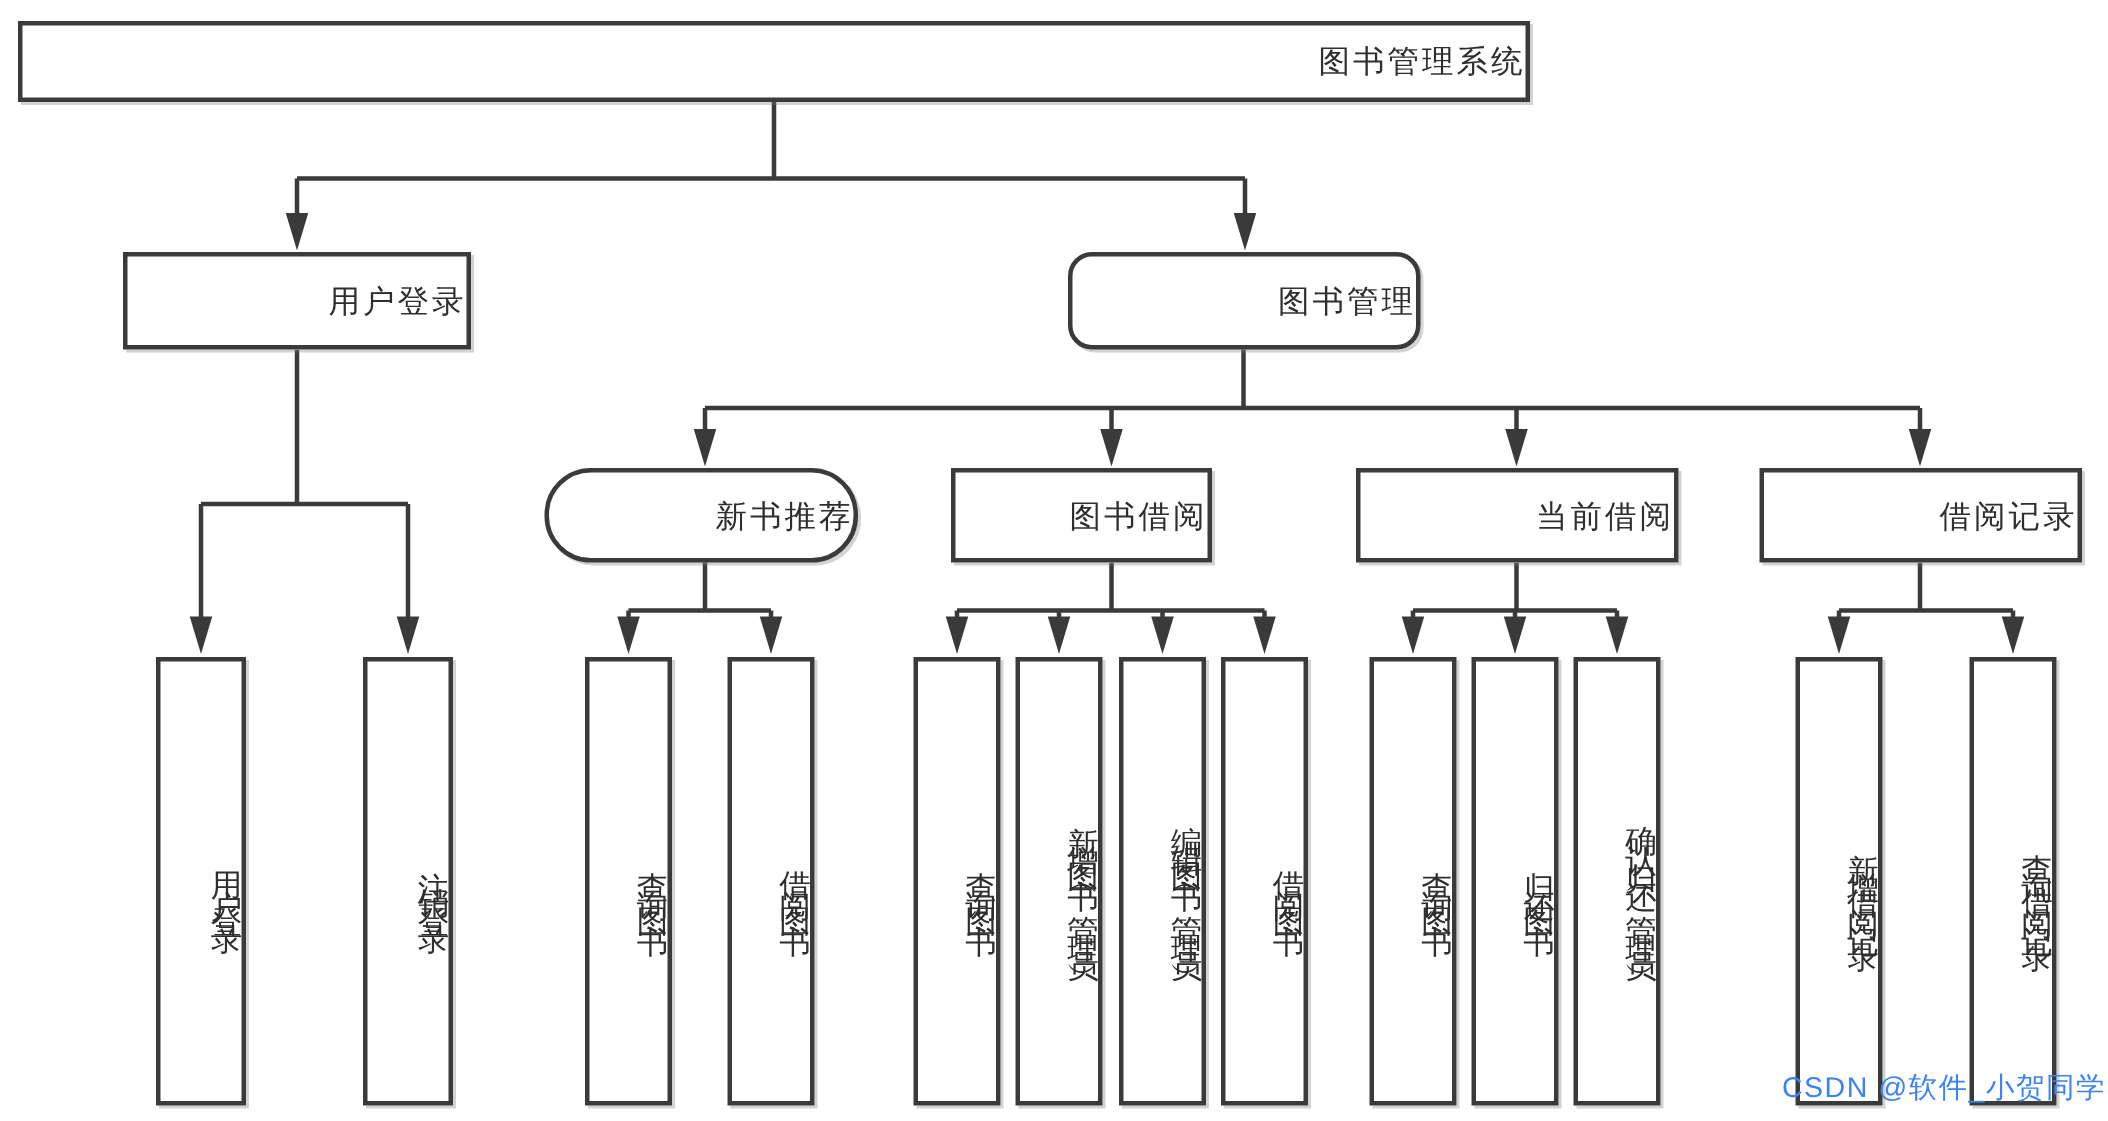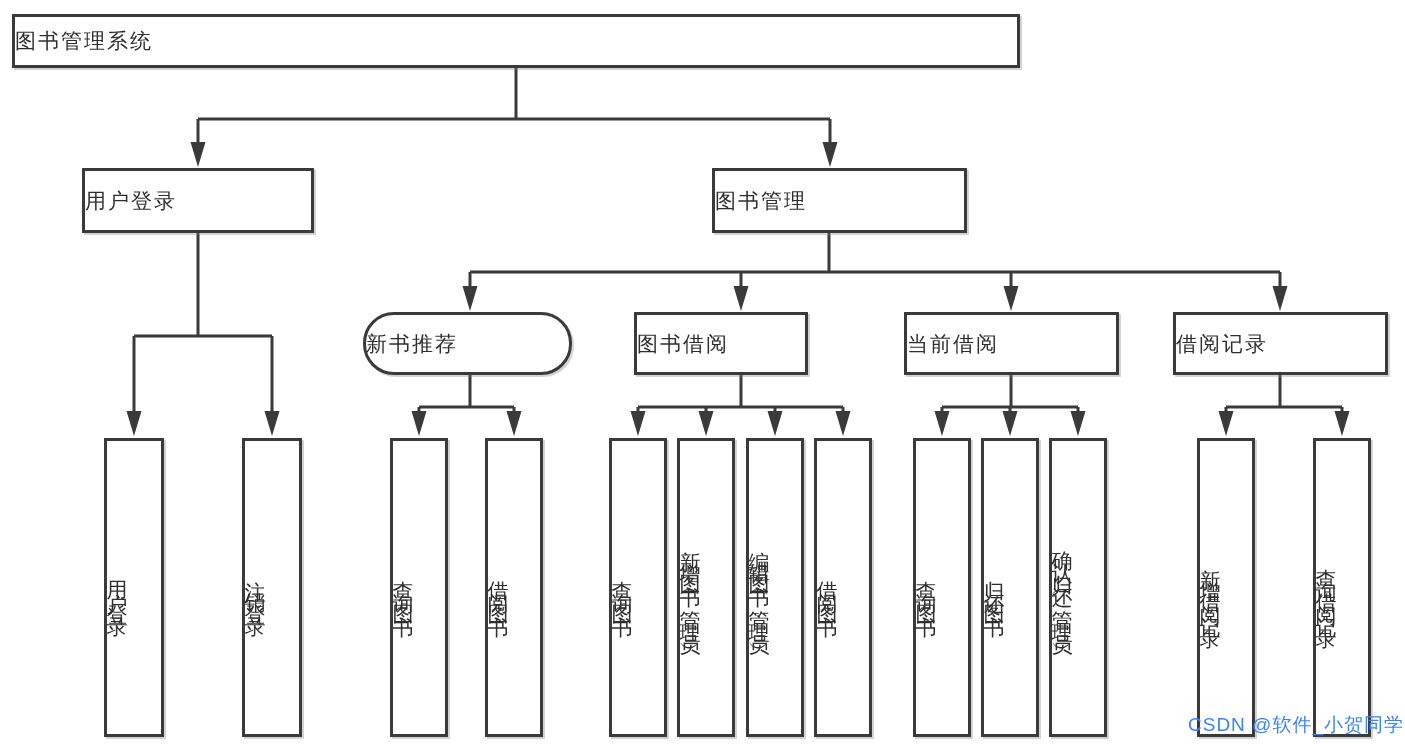--- a/index.html
+++ b/index.html
@@ -23,21 +23,21 @@
     height: 747px;
   }
   .node {
     position: absolute;
     box-sizing: border-box;
     background: #ffffff;
     border: 3px solid #3a3a3a;
     box-shadow: 2px 2px 0 rgba(130,130,130,0.35);
     display: flex;
     align-items: center;
-    justify-content: flex-start;
+    justify-content: flex-end;
   }
   .node .lbl {
     font-size: 21px;
     color: #2e2e2e;
     letter-spacing: 2px;
     white-space: nowrap;
   }
   .leaf .lbl {
     writing-mode: vertical-rl;
     text-orientation: mixed;
@@ -120,21 +120,21 @@
     </g>
   </svg>
 
   <div class="node" style="left:12px; top:14px; width:1008px; height:54px;">
     <span class="lbl">图书管理系统</span>
   </div>
 
   <div class="node" style="left:82px; top:168px; width:232px; height:65px;">
     <span class="lbl">用户登录</span>
   </div>
-  <div class="node" style="left:712px; top:168px; width:255px; height:65px;">
+  <div class="node" style="left:712px; top:168px; width:235px; height:65px;border-radius:16px;">
     <span class="lbl">图书管理</span>
   </div>
 
   <div class="node" style="left:363px; top:312px; width:209px; height:63px;border-radius:31px;">
     <span class="lbl">新书推荐</span>
   </div>
   <div class="node" style="left:634px; top:312px; width:174px; height:63px;">
     <span class="lbl">图书借阅</span>
   </div>
   <div class="node" style="left:904px; top:312px; width:215px; height:63px;">

